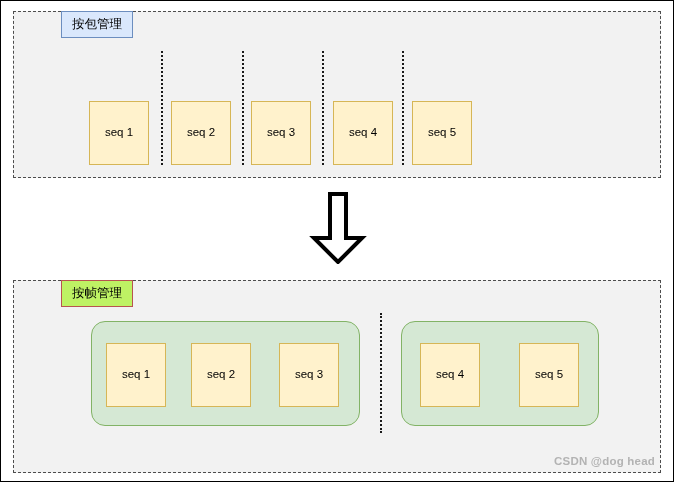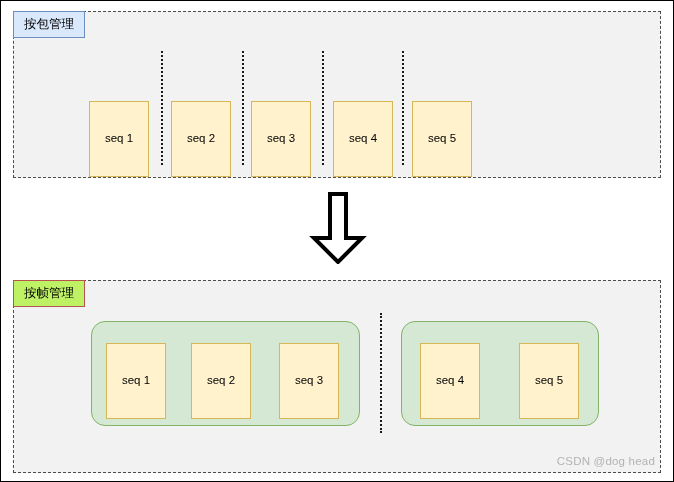--- a/index.html
+++ b/index.html
@@ -46,20 +46,21 @@
     position: absolute;
     box-sizing: border-box;
     display: flex;
     align-items: center;
     justify-content: center;
     font-size: 12.5px;
     color: #000000;
     line-height: 1;
     white-space: nowrap;
     z-index: 5;
+    margin-left: 48px;
   }
   #chip-packet {
     left: 12px;
     top: 10px;
     width: 72px;
     height: 27px;
     background: #dae8fc;
     border: 1.2px solid #6c8ebf;
   }
   #chip-frame {
@@ -69,21 +70,21 @@
     height: 27px;
     background: #bef264;
     border: 1.2px solid #b85450;
   }
 
   
   .seq-box {
     position: absolute;
     box-sizing: border-box;
     width: 60px;
-    height: 76px;
+    height: 64px;
     background: #fff2cc;
     border: 1.2px solid #d6b656;
     display: flex;
     align-items: center;
     justify-content: center;
     font-size: 11.5px;
     color: #000000;
     line-height: 1;
     z-index: 4;
   }
@@ -131,20 +132,21 @@
   
   #watermark {
     position: absolute;
     right: 18px;
     bottom: 14px;
     font-size: 11.5px;
     color: #b3b3b3;
     letter-spacing: 0.2px;
     white-space: nowrap;
     z-index: 7;
+    font-weight: bold;
   }
 </style>
 </head>
 <body>
 
 <div id="canvas">
 
   <div class="section" id="section-packet"></div>
 
   <div class="divider" style="left:160px; top:50px; height:114px;"></div>

